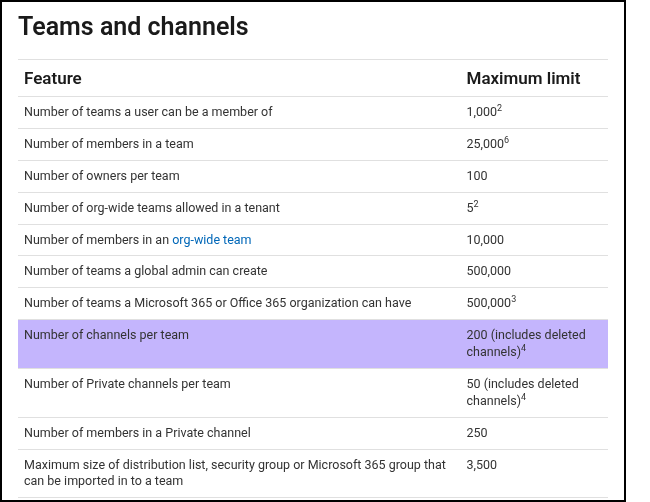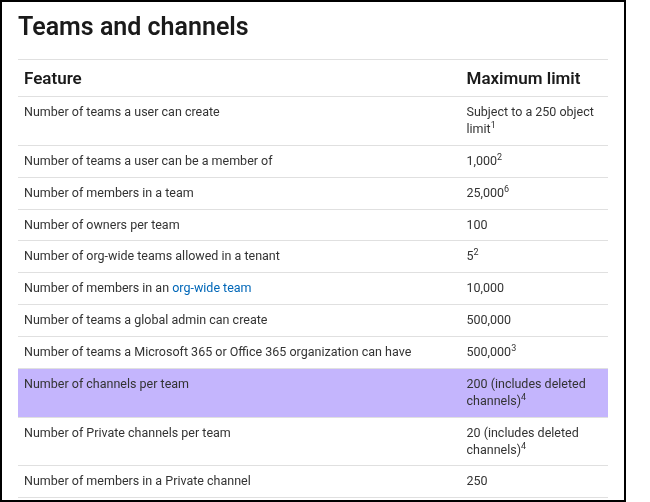--- a/index.html
+++ b/index.html
@@ -68,24 +68,20 @@
       <col class="col-limit">
     </colgroup>
     <thead>
       <tr>
         <th>Feature</th>
         <th>Maximum limit</th>
       </tr>
     </thead>
     <tbody id="table-body">
         <tr>
-          <td><span>Number of teams a user can create</span></td>
-          <td><span>Subject to a 250 object limit</span><sup>1</sup></td>
-        </tr>
-        <tr>
           <td><span>Number of teams a user can be a member of</span></td>
           <td><span>1,000</span><sup>2</sup></td>
         </tr>
         <tr>
           <td><span>Number of members in a team</span></td>
           <td><span>25,000</span><sup>6</sup></td>
         </tr>
         <tr>
           <td><span>Number of owners per team</span></td>
           <td><span>100</span></td>
@@ -105,21 +101,21 @@
         <tr>
           <td><span>Number of teams a Microsoft 365 or Office 365 organization can have</span></td>
           <td><span>500,000</span><sup>3</sup></td>
         </tr>
         <tr class="highlight">
           <td><span>Number of channels per team</span></td>
           <td><span>200 (includes deleted channels)</span><sup>4</sup></td>
         </tr>
         <tr>
           <td><span>Number of Private channels per team</span></td>
-          <td><span>20 (includes deleted channels)</span><sup>4</sup></td>
+          <td><span>50 (includes deleted channels)</span><sup>4</sup></td>
         </tr>
         <tr>
           <td><span>Number of members in a Private channel</span></td>
           <td><span>250</span></td>
         </tr>
         <tr>
           <td><span>Maximum size of distribution list, security group or Microsoft 365 group that can be imported in to a team</span></td>
           <td><span>3,500</span></td>
         </tr>
       </tbody>

